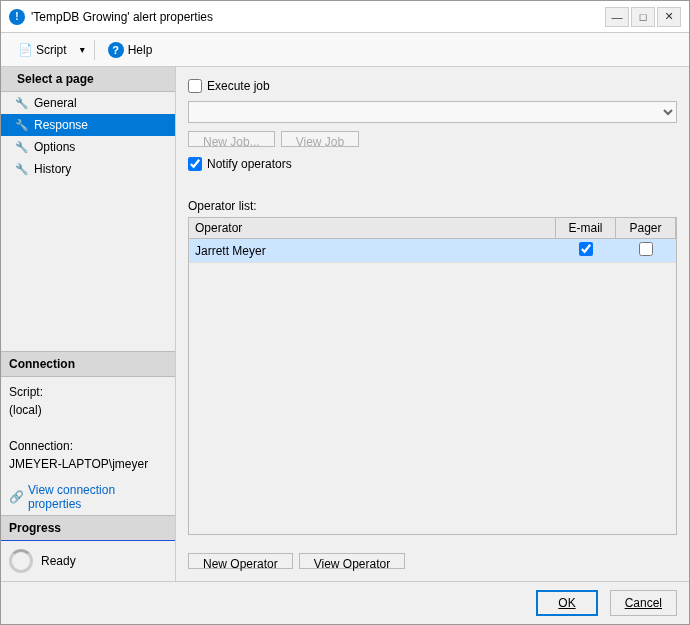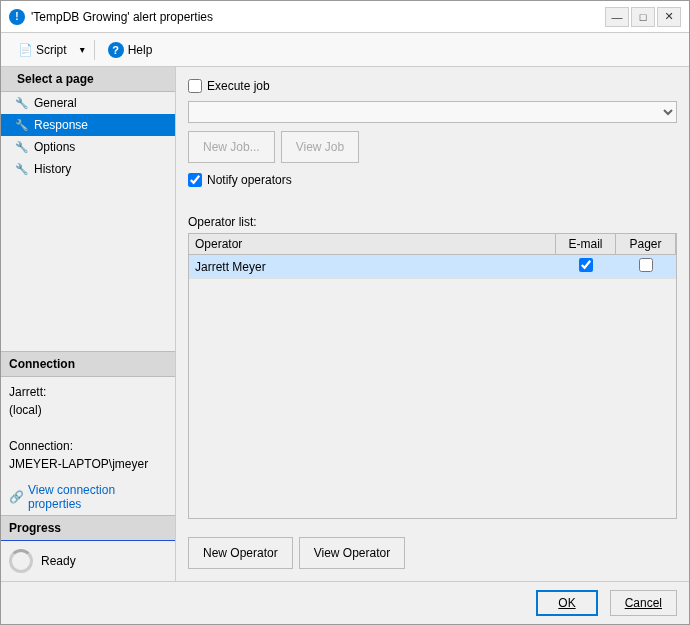--- a/index.html
+++ b/index.html
@@ -221,21 +221,21 @@
       display: flex;
       gap: 6px;
       margin-bottom: 10px;
     }
     .btn {
       padding: 3px 14px;
       border: 1px solid #bbb;
       background: #f0f0f0;
       font-size: 12px;
       cursor: pointer;
-      height: 32px;
+      height: 16px;
     }
     .btn:disabled { color: #aaa; cursor: default; background: #f4f4f4; }
 
     .section-label {
       font-size: 12px;
       font-weight: normal;
       margin-bottom: 4px;
       margin-top: 20px;
     }
     .operator-table {
@@ -400,21 +400,21 @@
         <span>Options</span>
       </div>
       <div class="sidebar-item">
         <span class="sidebar-item-icon">🔧</span>
         <span>History</span>
       </div>
 
       <div class="sidebar-connection">
         <div class="sidebar-section-header">Connection</div>
         <div class="sidebar-section-content">
-          <div>Jarrett:</div>
+          <div>Script:</div>
           <div>(local)</div>
           <br>
           <div>Connection:</div>
           <div>JMEYER-LAPTOP\jmeyer</div>
         </div>
         <a class="sidebar-link">
           <span>🔗</span>
           <span>View connection properties</span>
         </a>
 

